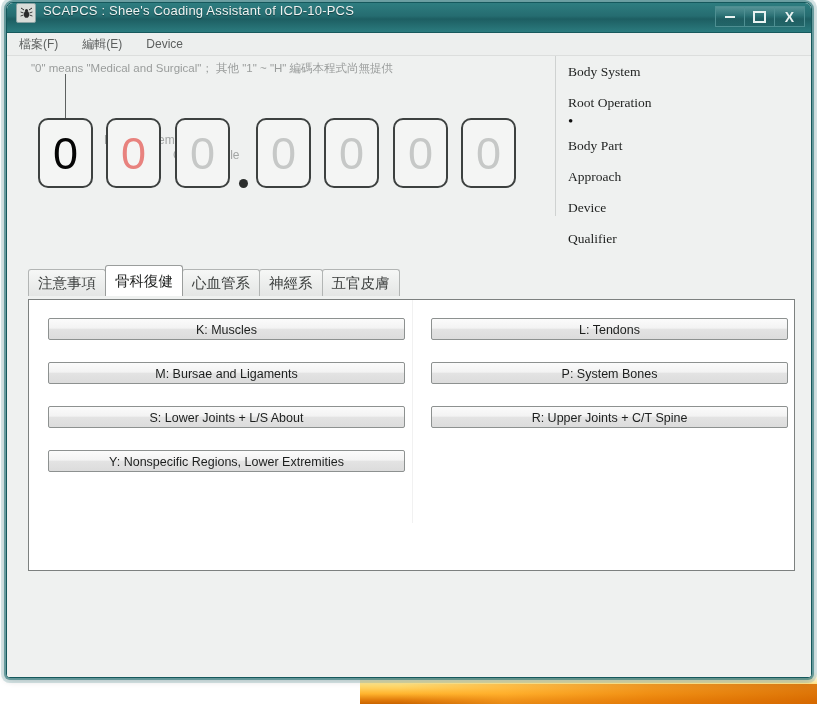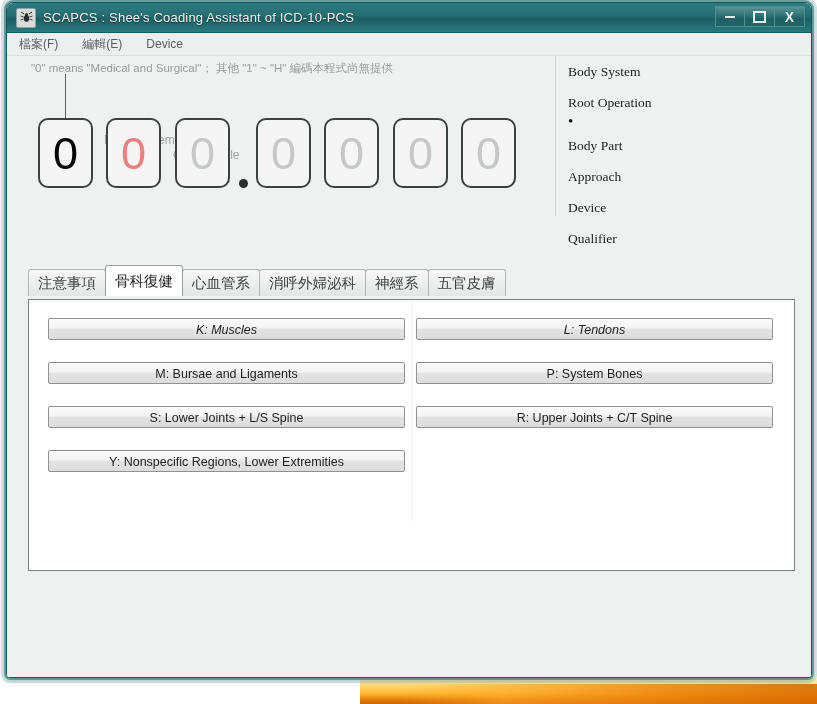--- a/index.html
+++ b/index.html
@@ -64,21 +64,21 @@
     box-sizing: border-box;
     overflow: hidden;
   }
 
   
   #titlebar {
     height: 29px;
     background: linear-gradient(to bottom, #2e7d80 0%, #256c70 45%, #1d5e62 55%, #2b7b7e 100%);
     border-bottom: 1px solid #17595d;
     display: flex;
-    align-items: center;
+    align-items: flex-start;
     position: relative;
     border-radius: 5px 5px 0 0;
   }
   #app-icon {
     width: 18px;
     height: 18px;
     margin-left: 9px;
     margin-right: 7px;
     background: #d9dcd8;
     border: 1px solid #8aa3a4;
@@ -282,38 +282,38 @@
     left: 0px;
     top: 0px;
     width: 384px;
     height: 223px;
     background: #ffffff;
     border-right: 1px solid #f1f1f1;
     box-sizing: border-box;
   }
   .btn-col { position: absolute; top: 0; }
   #col-left  { left: 19px;  width: 357px; }
-  #col-right { left: 387px; width: 357px; }
+  #col-right { left: 402px; width: 357px; }
   .opt-btn {
     display: block;
     width: 100%;
     height: 22px;
     margin: 0 0 22px 0;
     font-size: 12.5px;
     color: #1d1f1e;
     font-family: "Liberation Sans", sans-serif;
     background: linear-gradient(to bottom, #fbfbfb 0%, #f3f3f3 45%, #e3e3e3 52%, #dcdcdc 100%);
     border: 1px solid #8d9190;
     border-radius: 2px;
     cursor: pointer;
     box-sizing: border-box;
     line-height: 20px;
     text-align: center;
   }
-  .opt-btn:first-child { margin-top: 18px; font-style: italic; }
+  .opt-btn:first-child { margin-top: 18px; }
   #col-right .opt-btn:first-child { margin-top: 18px; }
 
   
   #bottom-fill {
     position: absolute;
     left: 0; right: 0;
     top: 515px;
     bottom: 0;
     background: #eff1f0;
   }
@@ -409,32 +409,31 @@
         <li>Approach</li>
         <li>Device</li>
         <li>Qualifier</li>
       </ul>
     </div>
 
     <div id="tabstrip">
       <div class="tab">注意事項</div>
       <div class="tab active">骨科復健</div>
       <div class="tab">心血管系</div>
-      <div class="tab">消呼外婦泌科</div>
       <div class="tab">神經系</div>
       <div class="tab">五官皮膚</div>
     </div>
 
     <div id="tabpanel">
       <div id="inner-panel"></div>
 
       <div class="btn-col" id="col-left">
         <button class="opt-btn">K: Muscles</button>
         <button class="opt-btn">M: Bursae and Ligaments</button>
-        <button class="opt-btn">S: Lower Joints + L/S Spine</button>
+        <button class="opt-btn">S: Lower Joints + L/S About</button>
         <button class="opt-btn">Y: Nonspecific Regions, Lower Extremities</button>
       </div>
 
       <div class="btn-col" id="col-right">
         <button class="opt-btn">L: Tendons</button>
         <button class="opt-btn">P: System Bones</button>
         <button class="opt-btn">R: Upper Joints + C/T Spine</button>
       </div>
     </div>
 

